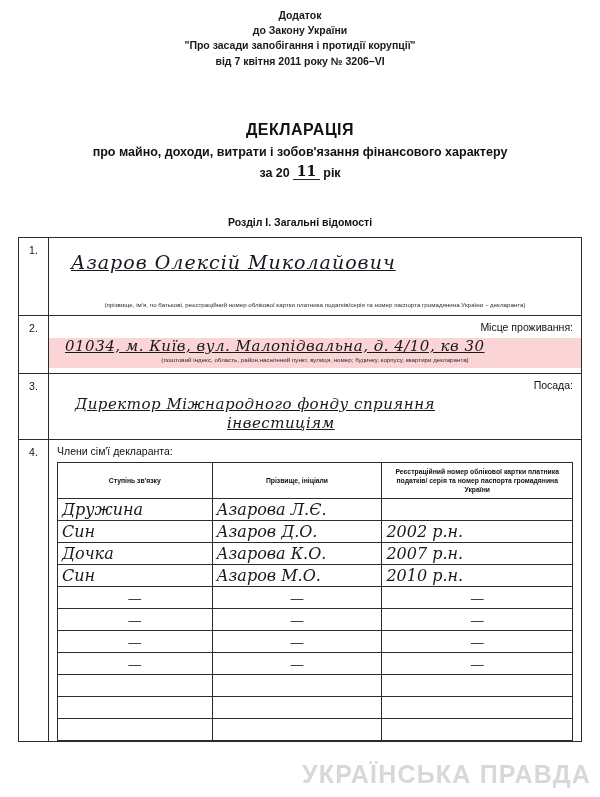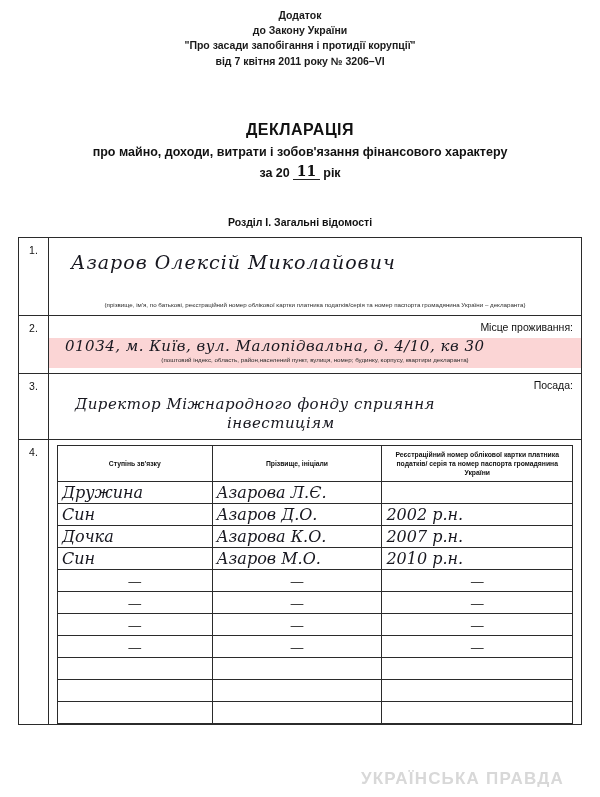--- a/index.html
+++ b/index.html
@@ -110,20 +110,21 @@
     color: #2b2b2b;
     margin-top: 2px;
   }
 
   
   .hand {
     font-family: "DejaVu Serif", serif;
     font-style: italic;
     color: #17171f;
     white-space: nowrap;
+    text-decoration: underline;
   }
   .hand-lg { font-size: 19px; letter-spacing: 1px; }
   .hand-md { font-size: 15px; letter-spacing: 0.5px; }
 
   
   .r1 { min-height: 78px; }
   .r1 .name {
     margin-top: 8px;
     margin-left: 14px;
   }
@@ -197,23 +198,23 @@
   td.center { text-align: center; }
   .dash {
     font-family: "DejaVu Serif", serif;
     font-size: 14px;
     color: #3a3a3a;
   }
 
   
   .watermark {
     position: absolute;
-    right: 36px;
+    right: 9px;
     bottom: 8px;
-    font-size: 17px;
+    font-size: 25px;
     font-weight: bold;
     letter-spacing: 1.2px;
     color: #d8d8d8;
     font-family: "Liberation Sans", sans-serif;
   }
 </style>
 </head>
 <body>
 
 <div class="page">
@@ -260,20 +261,21 @@
       <div class="content">
         <div class="label">Посада:</div>
         <div class="hand hand-md pos1">Директор Міжнародного фонду сприяння</div>
         <div class="hand hand-md pos2">інвестиціям</div>
       </div>
     </div>
 
     <div class="row r4">
       <div class="num">4.</div>
       <div class="content">
+        <div class="fam-label">Члени сім'ї декларанта:</div>
         <table class="fam">
           <colgroup>
               <col class="c1">
               <col class="c2">
               <col class="c3">
             </colgroup>
           <thead>
             <tr>
               <th>Ступінь зв'язку</th>
               <th>Прізвище, ініціали</th>

